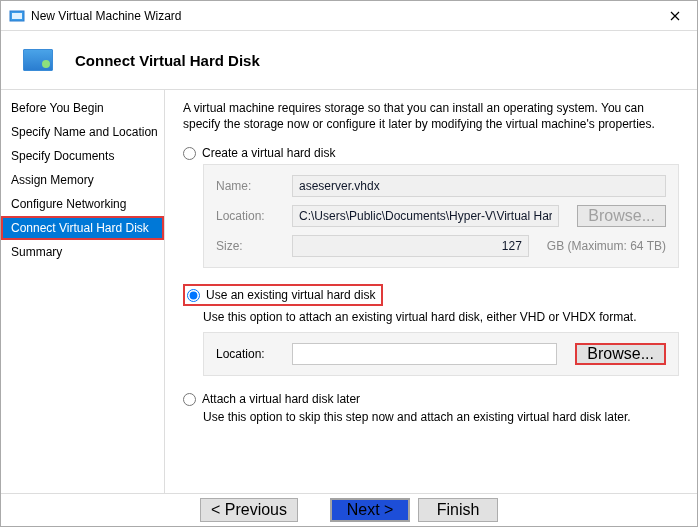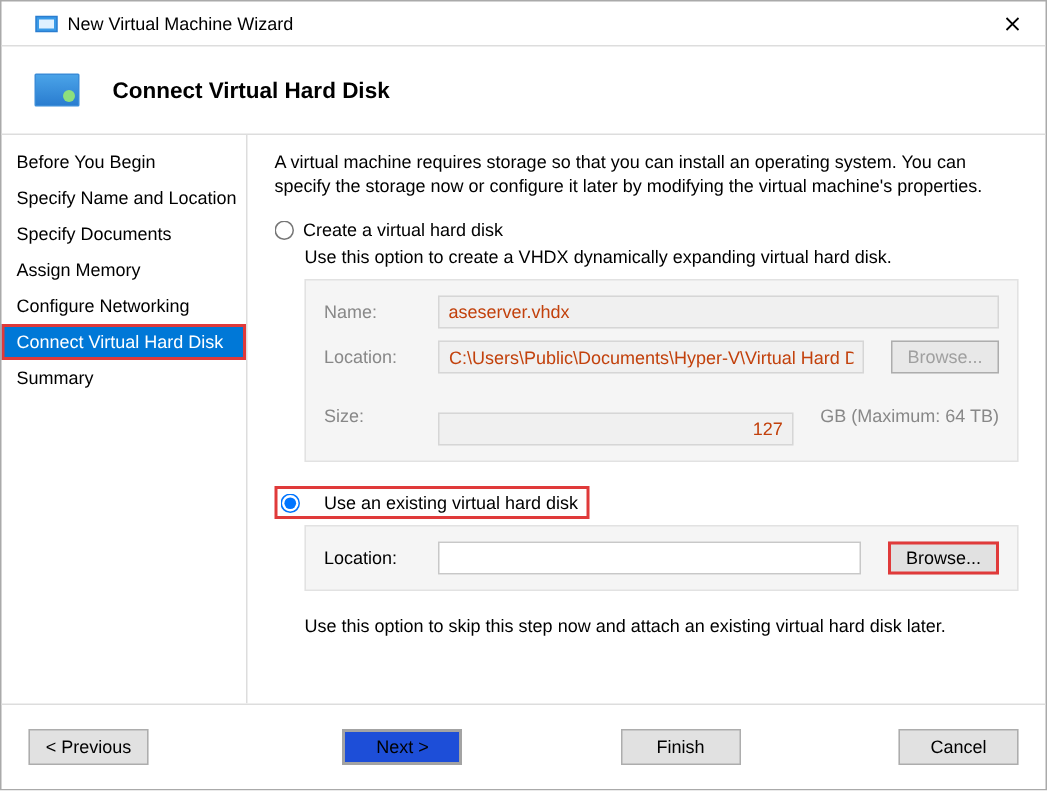--- a/index.html
+++ b/index.html
@@ -16,21 +16,21 @@
     border: 1px solid #aaa;
     display: flex;
     flex-direction: column;
     background: #fff;
   }
   .titlebar {
     height: 30px;
     display: flex;
     align-items: center;
     border-bottom: 1px solid #ddd;
-    padding: 0 0 0 22px;
+    padding: 0 0 0 8px;
     font-size: 12px;
   }
   .titlebar .icon { width:16px; height:16px; margin-right:6px; display:flex; align-items:center; justify-content:center; }
   .titlebar .title { flex:1; }
   .titlebar .close { width:45px; height:30px; display:flex; align-items:center; justify-content:center; font-size:14px; }
 
   .header {
     display:flex;
     align-items:center;
     padding: 18px 20px 18px 22px;
@@ -97,49 +97,49 @@
   .row .lbl { width:58px; }
   .row .fld {
     flex:1;
     height:22px;
     border:1px solid #c8c8c8;
     background:#fff;
     padding:2px 6px;
     font-family:inherit;
     font-size:12px;
   }
-  .panel.disabled .fld { background:#f0f0f0; color:#c2410c; border-color:#d6d6d6; }
-  .row .num { width:70px; text-align:right;margin-top:18px; }
+  .panel.disabled .fld { background:#f0f0f0; color:#0f172a; border-color:#d6d6d6; }
+  .row .num { width:70px; text-align:right; }
   .btn {
     height:22px;
     min-width:72px;
     border:1px solid #adadad;
     background:#e1e1e1;
     font-family:inherit;
-    font-size:12px;
+    font-size:16px;
     cursor:pointer;
     padding:0 10px;
   }
   .btn[disabled] { color:#a0a0a0; cursor:default; background:#e8e8e8; }
   .sel-input {
     background:#0078d7;
     color:#fff;
     border:1px solid #0067b8;
   }
   .footer {
     border-top:1px solid #ddd;
-    padding:16px 18px;
+    padding:4px 18px;
     display:flex;
-    justify-content:space-between;
+    justify-content:center;
     gap:8px;
   }
   .footer .btn { min-width:80px; height:24px; }
   .footer .btn.primary { border:2px solid #a3a3a3; background:#1d4ed8;margin-left:24px; }
   .hl-red-inline { border:2px solid #e03a3a !important; }
-  .radio-wrap.hl { border:2px solid #e03a3a; padding:2px 6px 2px 2px; display:inline-flex; align-items:center; gap:16px; }
+  .radio-wrap.hl { border:2px solid #e03a3a; padding:2px 6px 2px 2px; display:inline-flex; align-items:center; gap:6px; }
 </style>
 </head>
 <body>
 
 <div class="window">
 
   <div class="titlebar">
     <span class="icon">
       <svg width="16" height="16" viewBox="0 0 16 16">
           <rect x="1" y="3" width="14" height="10" fill="#3a9be8" stroke="#2a7dd0"></rect>
@@ -172,21 +172,20 @@
     </div>
 
     <div class="content">
       <div class="intro">A virtual machine requires storage so that you can install an operating system. You can specify the storage now or configure it later by modifying the virtual machine's properties.</div>
 
       <div class="opt">
         <label class="opt-head">
           <input type="radio" name="vhdopt" style="">
           <span>Create a virtual hard disk</span>
         </label>
-        <div class="opt-desc">Use this option to create a VHDX dynamically expanding virtual hard disk.</div>
         <div class="panel disabled">
           <div class="row">
             <span class="lbl">Name:</span>
             <input class="fld" disabled="" value="aseserver.vhdx" style="">
           </div>
           <div class="row">
             <span class="lbl">Location:</span>
             <input class="fld" disabled="" value="C:\Users\Public\Documents\Hyper-V\Virtual Hard Disks\" style="">
             <button class="btn" disabled="">Browse...</button>
           </div>
@@ -198,36 +197,40 @@
         </div>
       </div>
 
       <div class="opt">
         <div class="opt-head">
           <span class="radio-wrap hl">
             <input type="radio" name="vhdopt" checked="" style="">
             <span>Use an existing virtual hard disk</span>
           </span>
         </div>
+        <div class="opt-desc">Use this option to attach an existing virtual hard disk, either VHD or VHDX format.</div>
         <div class="panel">
           <div class="row">
             <span class="lbl">Location:</span>
             <input class="fld sel-input" value="C:\Windows Fixed VHDs\aseserver.vhd" style="">
             <button class="btn hl-red-inline">Browse...</button>
           </div>
         </div>
       </div>
 
       <div class="opt">
+        <label class="opt-head">
+          <input type="radio" name="vhdopt" style="">
+          <span>Attach a virtual hard disk later</span>
+        </label>
         <div class="opt-desc">Use this option to skip this step now and attach an existing virtual hard disk later.</div>
       </div>
 
     </div>
   </div>
 
   <div class="footer">
     <button class="btn">&lt; Previous</button>
     <button class="btn primary">Next &gt;</button>
     <button class="btn">Finish</button>
-    <button class="btn">Cancel</button>
   </div>
 
 </div>
 
 </body></html>

